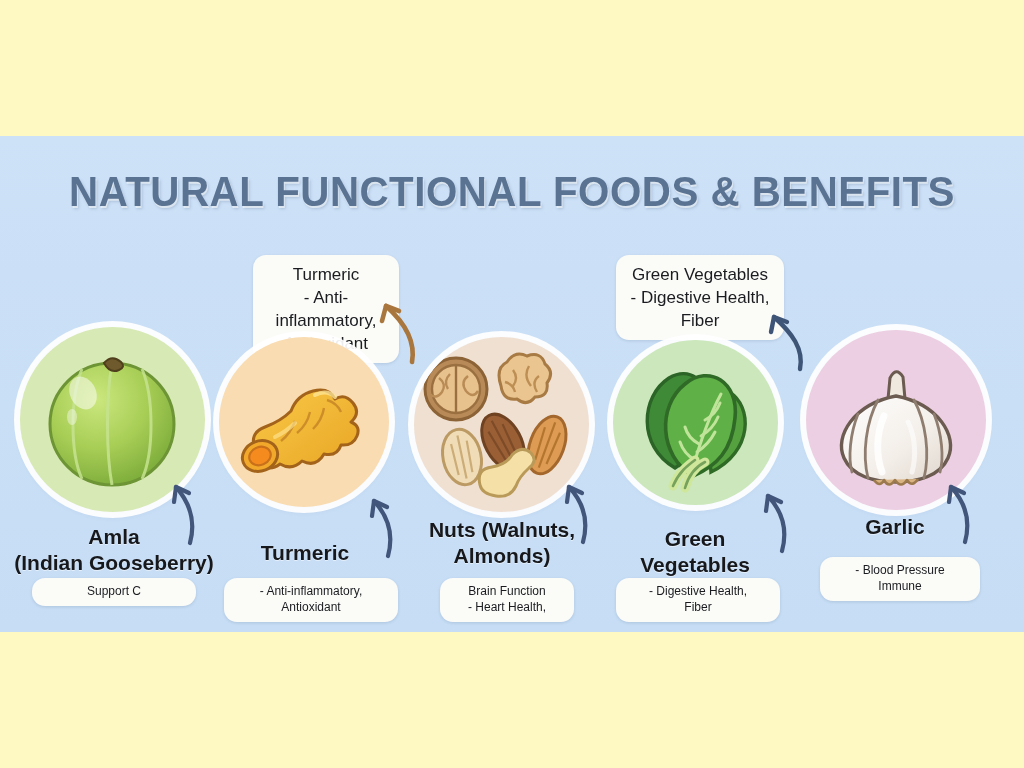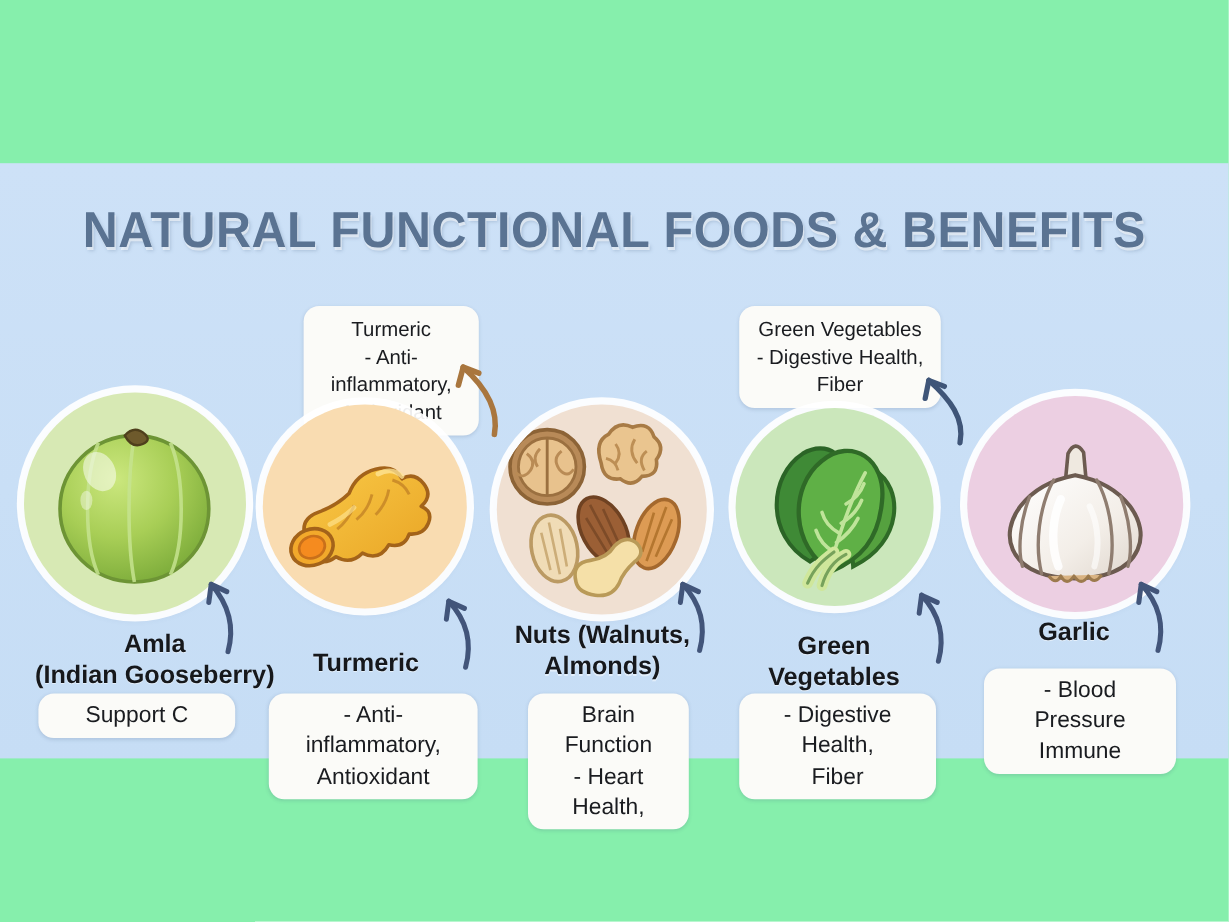--- a/index.html
+++ b/index.html
@@ -2,21 +2,21 @@
 <html><head>
 <meta charset="utf-8">
 <style>
   html,body{margin:0;padding:0;}
   body{
     width:1024px;height:768px;
     background:#ffffff;
     font-family:"Liberation Sans", sans-serif;
     overflow:hidden;
   }
-  #infographic{position:relative;width:1024px;height:768px;background:#86efac;}
+  #infographic{position:relative;width:1024px;height:768px;background:#fef9c3;}
 
   
   .panel{
     position:absolute;left:0;top:136px;width:1024px;height:496px;
     background:linear-gradient(180deg,#cde1f7 0%,#c9dff6 55%,#c6ddf5 100%);
   }
 
   
   .title{
     position:absolute;left:0;top:168px;width:1024px;
@@ -45,21 +45,21 @@
     line-height:1.22;
     text-shadow:0 1px 0 rgba(255,255,255,.5);
   }
 
   
   .chip{
     position:absolute;
     background:#fbfbf8;
     border-radius:13px;
     text-align:center;
-    font-size:19px;
+    font-size:12px;
     line-height:1.33;
     color:#1a1c20;
     padding:6px 11px;
     box-sizing:border-box;
     box-shadow:0 1px 3px rgba(60,85,120,.17);
   }
   .chip.top{
     font-size:17px;
     line-height:1.36;
     padding:8px 13px;
@@ -245,21 +245,21 @@
   <svg class="arrow" style="left:752px;top:487px;" width="48" height="68" viewBox="0 0 48 68">
     <path d="M30 64 C 36 42, 30 24, 16 9" stroke="#42557a" stroke-width="4.2" fill="none" stroke-linecap="round"></path>
     <path d="M16 9 L 14 24 M16 9 L 29 15" stroke="#42557a" stroke-width="4.2" fill="none" stroke-linecap="round" stroke-linejoin="round"></path>
   </svg>
 
   <svg class="arrow" style="left:935px;top:478px;" width="48" height="68" viewBox="0 0 48 68">
     <path d="M30 64 C 36 42, 30 24, 16 9" stroke="#42557a" stroke-width="4.2" fill="none" stroke-linecap="round"></path>
     <path d="M16 9 L 14 24 M16 9 L 29 15" stroke="#42557a" stroke-width="4.2" fill="none" stroke-linecap="round" stroke-linejoin="round"></path>
   </svg>
 
-  <div class="food-label" style="left:0px;top:524px;width:228px;margin-left:15px;">
+  <div class="food-label" style="left:0px;top:524px;width:228px;">
     <div>Amla</div>
     <div>(Indian Gooseberry)</div>
   </div>
 
   <div class="food-label" style="left:220px;top:540px;width:170px;">
     <div>Turmeric</div>
   </div>
 
   <div class="food-label" style="left:412px;top:517px;width:180px;text-align:center;">
     <div>Nuts (Walnuts,</div>

